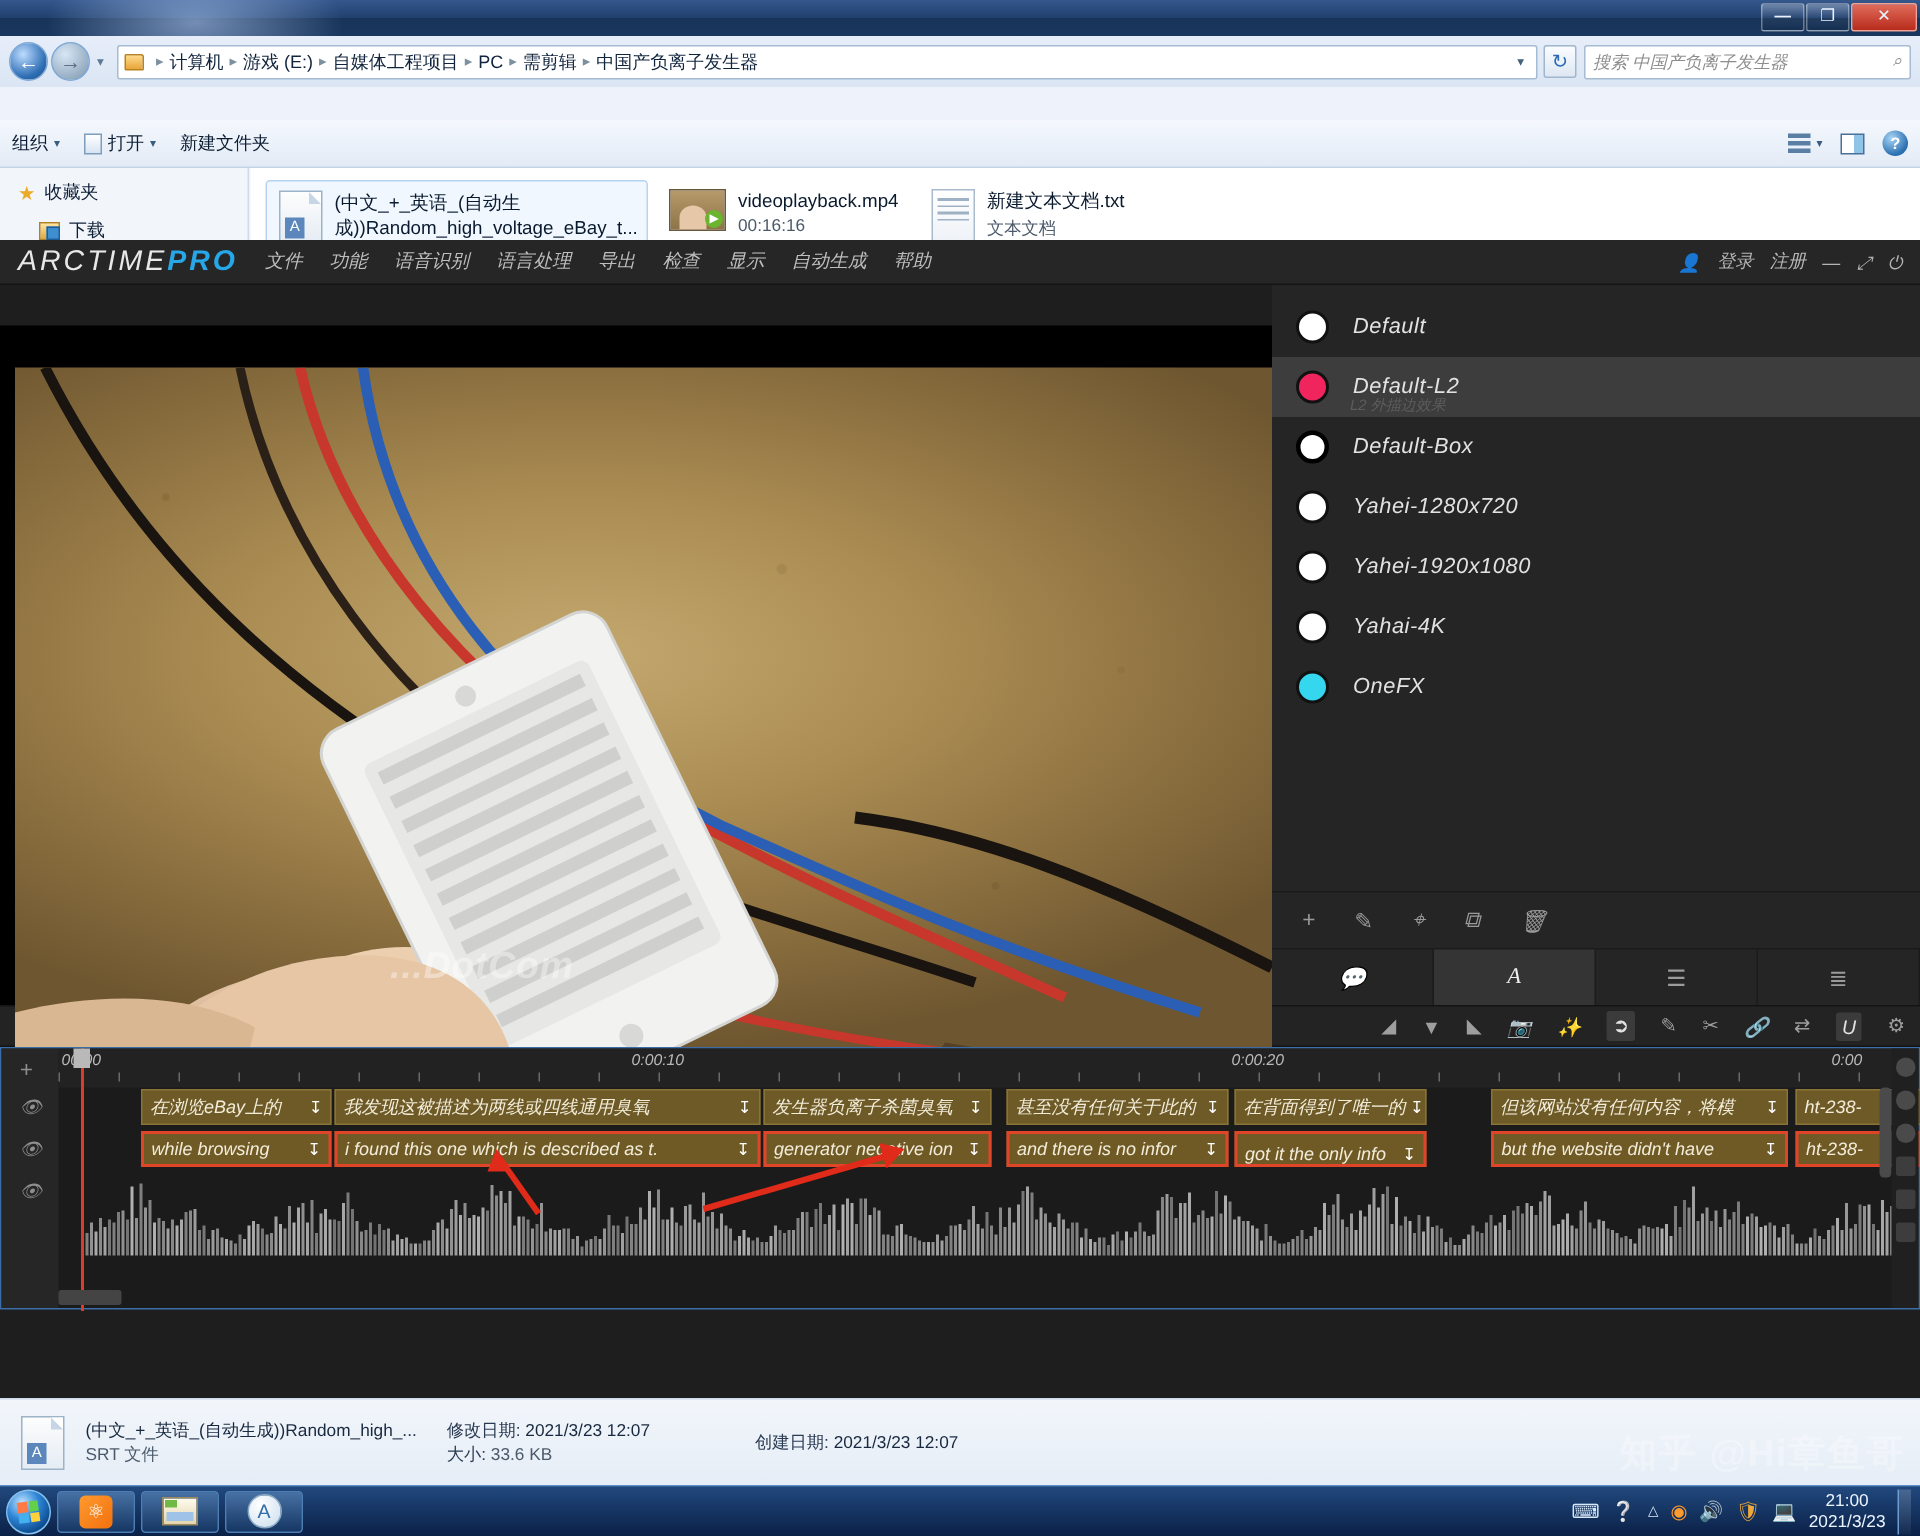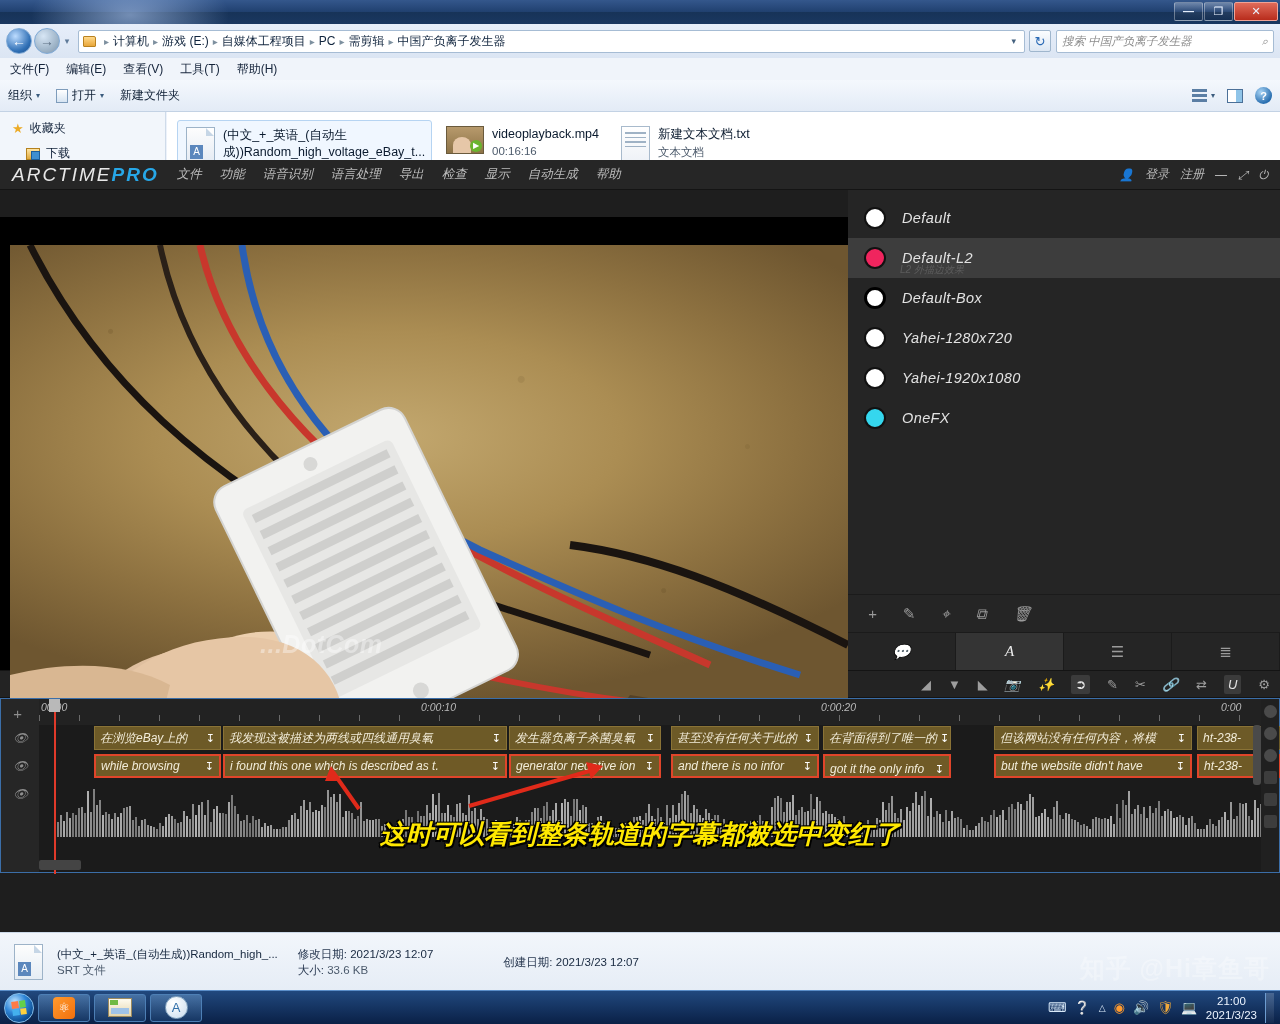--- a/index.html
+++ b/index.html
@@ -308,27 +308,20 @@
         <span class="crumb">中国产负离子发生器</span>
         <span class="addr-caret">▾</span>
       </div>
       <div class="refresh-btn">↻</div>
       <div class="search-box">
         <span>搜索 中国产负离子发生器</span>
         <span class="search-mag">⌕</span>
       </div>
     </div>
 
-    <div class="menu-row">
-      <div>文件(F)</div>
-      <div>编辑(E)</div>
-      <div>查看(V)</div>
-      <div>工具(T)</div>
-      <div>帮助(H)</div>
-    </div>
 
     <div class="toolbar-row">
       <div class="tb-item">
         <span>组织</span>
         <span class="tb-caret">▾</span>
       </div>
       <div class="tb-item">
         <span class="tb-ico-doc"></span>
         <span>打开</span>
         <span class="tb-caret">▾</span>
@@ -499,20 +492,24 @@
             <span class="sw" style="background:#ffffff;border:3px solid #000;"></span>
             <span class="style-name">Default-Box</span>
           </div>
           <div class="style-item">
             <span class="sw" style="background:#ffffff;"></span>
             <span class="style-name">Yahei-1280x720</span>
           </div>
           <div class="style-item">
             <span class="sw" style="background:#ffffff;"></span>
             <span class="style-name">Yahei-1920x1080</span>
+          </div>
+          <div class="style-item">
+            <span class="sw" style="background:#ffffff;"></span>
+            <span class="style-name">Yahai-4K</span>
           </div>
           <div class="style-item">
             <span class="sw" style="background:#35d7ee;"></span>
             <span class="style-name">OneFX</span>
           </div>
         </div>
         <div class="style-tools">
           <span>+</span>
           <span>✎</span>
           <span>⌖</span>
@@ -1074,21 +1071,20 @@
 
       <svg class="arrow" style="left:300px;top:55px;" width="130" height="60">
         <line x1="58" y1="55" x2="32" y2="18" stroke="#e02a1a" stroke-width="4"></line>
         <polygon points="30,12 40,27 24,27" fill="#e02a1a"></polygon>
       </svg>
       <svg class="arrow" style="left:440px;top:55px;" width="180" height="60">
         <line x1="28" y1="52" x2="152" y2="16" stroke="#e02a1a" stroke-width="4"></line>
         <polygon points="162,12 145,8 150,25" fill="#e02a1a"></polygon>
       </svg>
 
-      <div class="tl-annot">这时可以看到整条轨道的字幕都被选中变红了</div>
 
       <div class="tl-scroll" style="width:42px;"></div>
       <div class="scroll-v"></div>
 
       <div class="right-rail">
         <span class="rail-ico"></span>
         <span class="rail-ico"></span>
         <span class="rail-ico"></span>
         <span class="rail-ico sq"></span>
         <span class="rail-ico sq"></span>

